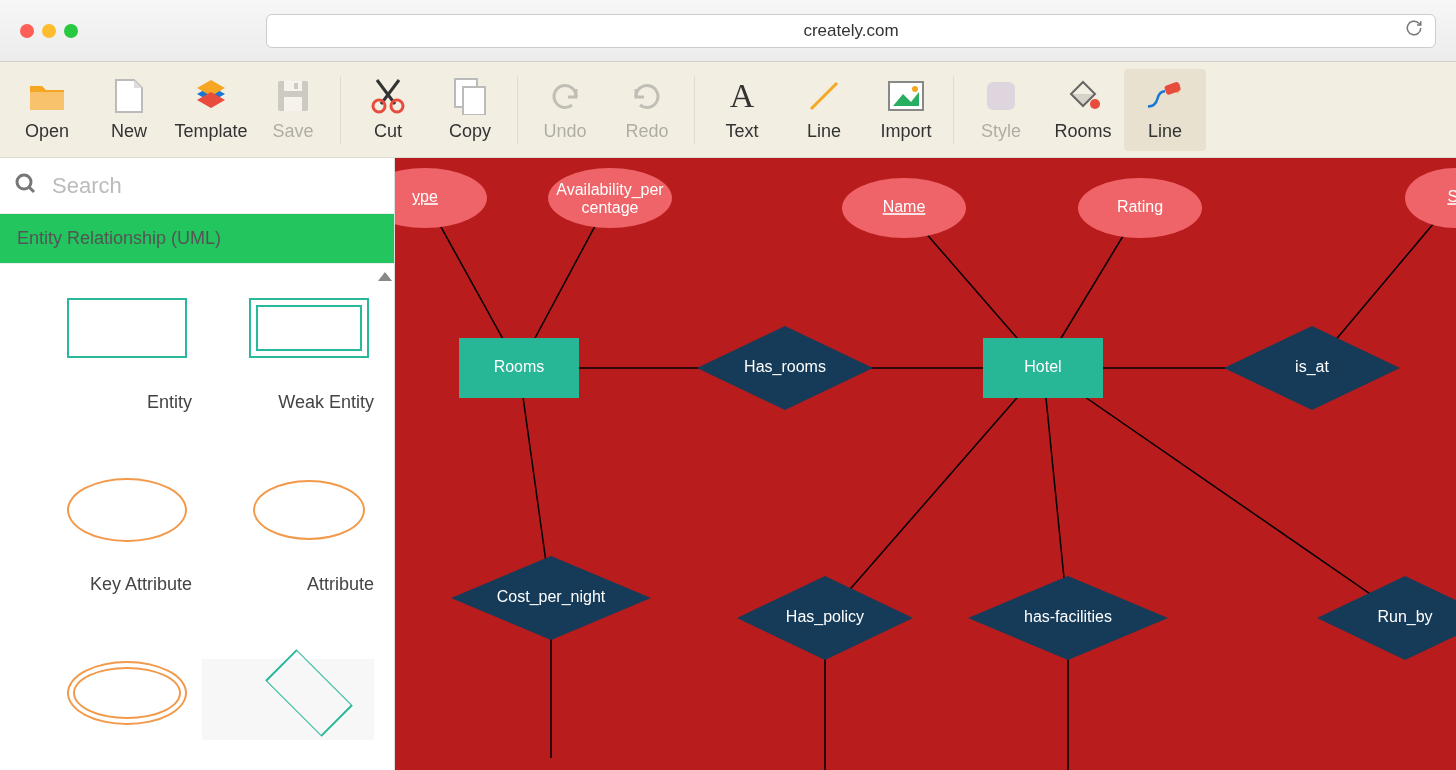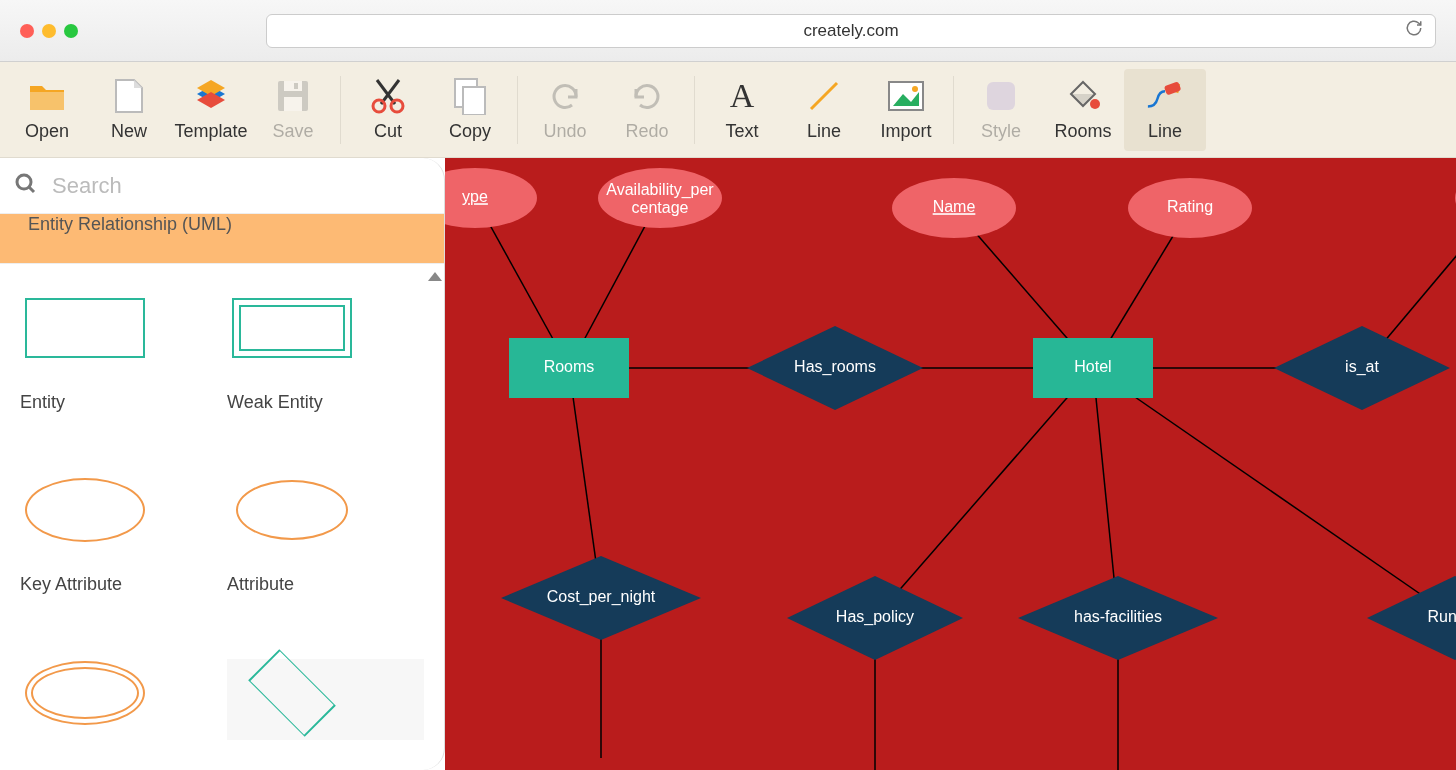--- a/index.html
+++ b/index.html
@@ -57,66 +57,66 @@
   cursor: pointer;
   border-radius: 4px;
   gap: 6px;
 }
 .tool-item.disabled { opacity: 0.35; cursor: default; }
 .tool-item.selected { background: #e8e1d0; }
 .tool-icon { width: 38px; height: 38px; display: flex; align-items: center; justify-content: center; }
 .tool-label { font-size: 18px; color: #333; }
 .main { display: flex; height: calc(770px - 62px - 96px); }
 .sidebar {
-  width: 445px;
+  width: 395px;
   background: #fff;
   border-right: 1px solid #ddd;
   display: flex;
   flex-direction: column;
-  border-radius: 22px;
 }
 .search-row {
   height: 56px;
   display: flex;
   align-items: center;
   padding: 0 14px;
   gap: 14px;
   border-bottom: 1px solid #eee;
 }
 .search-icon { color: #777; }
 .search-input {
   border: none;
   font-size: 22px;
   color: #333;
   outline: none;
   flex: 1;
 }
 .search-input::placeholder { color: #bbb; }
 .category-row {
   height: 50px;
-  padding: 0 28px;
-  display: flex;
+  padding: 0 17px;
+  display: flex;
+  align-items: center;
   font-size: 18px;
   color: #555;
-  background: #fdba74;
+  background: #22c55e;
   border-bottom: 1px solid #eee;
 }
 .shape-grid {
   flex: 1;
   overflow: auto;
   display: grid;
   grid-template-columns: 1fr 1fr;
   padding: 30px 20px;
   gap: 50px 10px;
   position: relative;
 }
 .shape-cell {
   display: flex;
   flex-direction: column;
-  align-items: flex-start;
+  align-items: flex-end;
   gap: 30px;
 }
 .shape-preview { width: 130px; height: 68px; display: flex; align-items: center; justify-content: center; }
 .shape-label { font-size: 18px; color: #444; text-align: center; }
 .entity-rect { width: 120px; height: 60px; border: 2px solid #2ab89a; }
 .weak-entity-rect { width: 120px; height: 60px; border: 2px solid #2ab89a; position: relative; }
 .weak-entity-rect::after { content: ""; position: absolute; inset: 5px; border: 2px solid #2ab89a; }
 .key-attr-ellipse { width: 120px; height: 64px; border: 2px solid #f2994a; border-radius: 50%; }
 .attr-ellipse { width: 112px; height: 60px; border: 2px solid #f2994a; border-radius: 50%; }
 .multi-ellipse { width: 120px; height: 64px; border: 2px solid #f2994a; border-radius: 50%; position: relative; }

